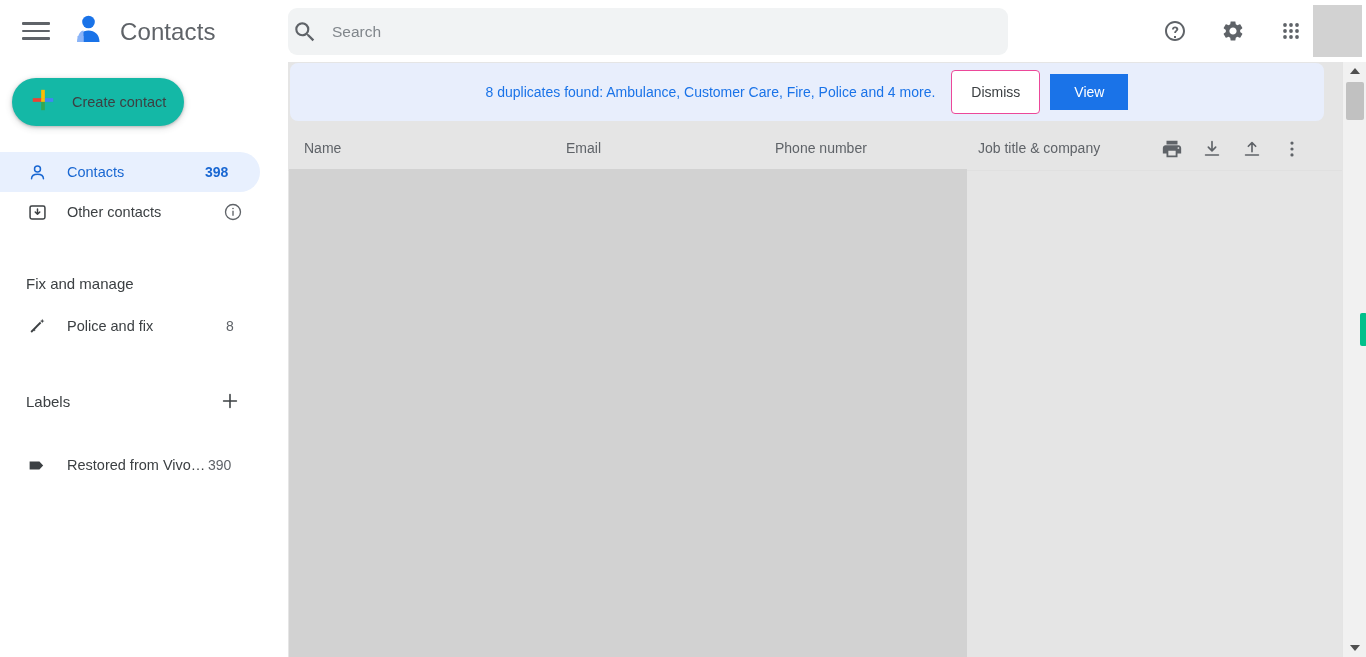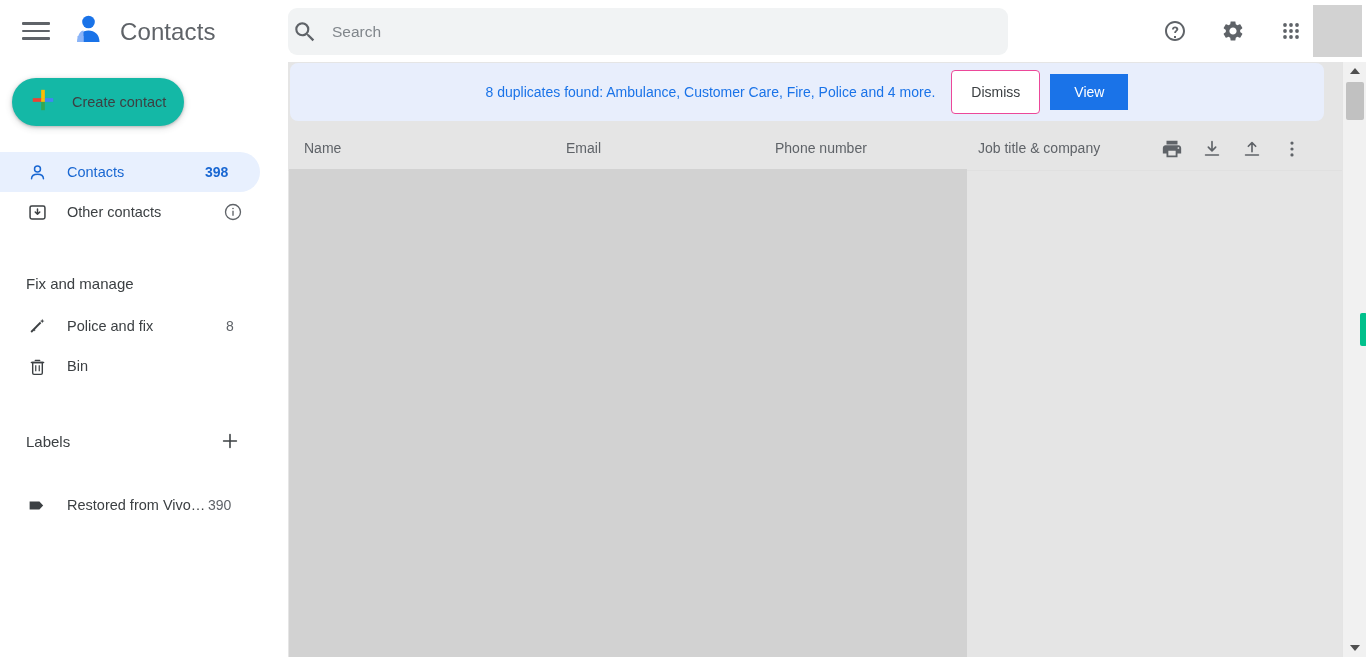--- a/index.html
+++ b/index.html
@@ -255,30 +255,20 @@
           <svg width="21" height="21" viewBox="0 0 24 24">
             <path d="M4 19.5 L14.8 8.7 L16.3 10.2 L5.5 21 Z" fill="#3c4043" transform="translate(0,-2)"></path>
             <path d="M17.4 3.2l.7 1.9 1.9.7-1.9.7-.7 1.9-.7-1.9-1.9-.7 1.9-.7z" fill="#3c4043"></path>
             <path d="M8.6 14.6l.4 1.1 1.1.4-1.1.4-.4 1.1-.4-1.1-1.1-.4 1.1-.4z" fill="#3c4043"></path>
           </svg>
         </span>
         <span class="ni-label">Police and fix</span>
         <span class="ni-count" style="left:226px">8</span>
       </div>
 
-      <div class="nav-item">
-        <span class="ni-icon">
-          <svg width="21" height="21" viewBox="0 0 24 24">
-            <path d="M6.5 7.5h11v12a1.5 1.5 0 0 1-1.5 1.5H8a1.5 1.5 0 0 1-1.5-1.5z" fill="none" stroke="#3c4043" stroke-width="1.6"></path>
-            <path d="M5 7.5h14M9.5 5h5" stroke="#3c4043" stroke-width="1.6" stroke-linecap="round"></path>
-            <path d="M10 10.5v7M14 10.5v7" stroke="#3c4043" stroke-width="1.4"></path>
-          </svg>
-        </span>
-        <span class="ni-label">Bin</span>
-      </div>
 
       <div class="labels-header" style="margin-top:43px; margin-bottom:32px;">
         <span class="section-title" style="padding-left:0">Labels</span>
         <span class="plus-btn">
           <svg width="22" height="22" viewBox="0 0 24 24">
             <path d="M12 5v14M5 12h14" stroke="#3c4043" stroke-width="1.7" stroke-linecap="round"></path>
           </svg>
         </span>
       </div>
 

